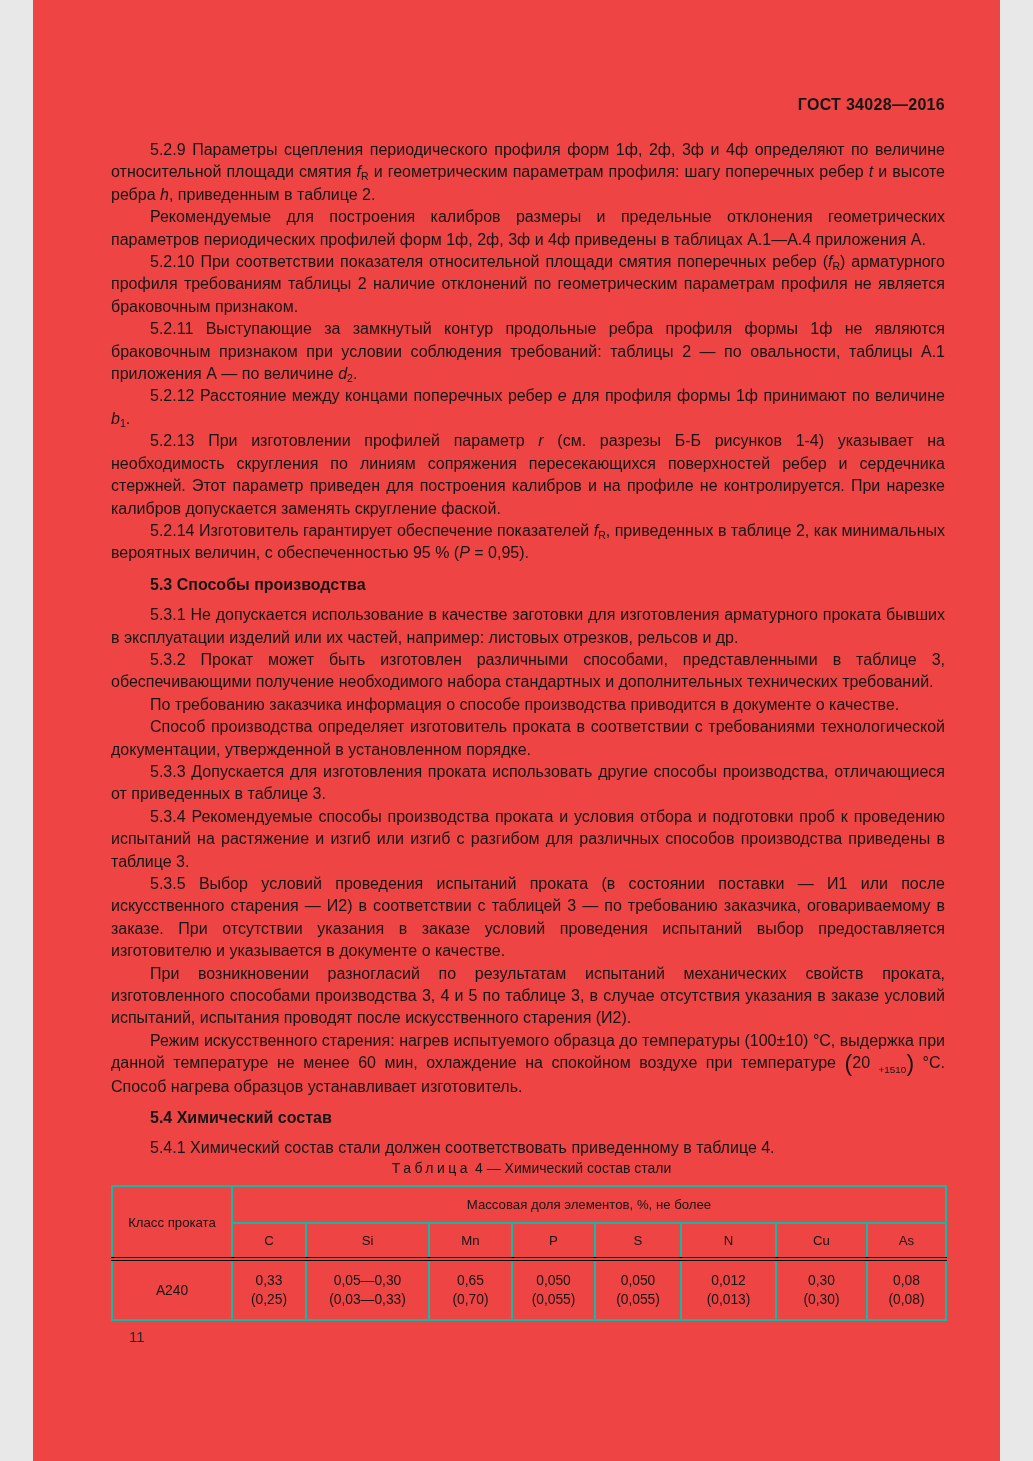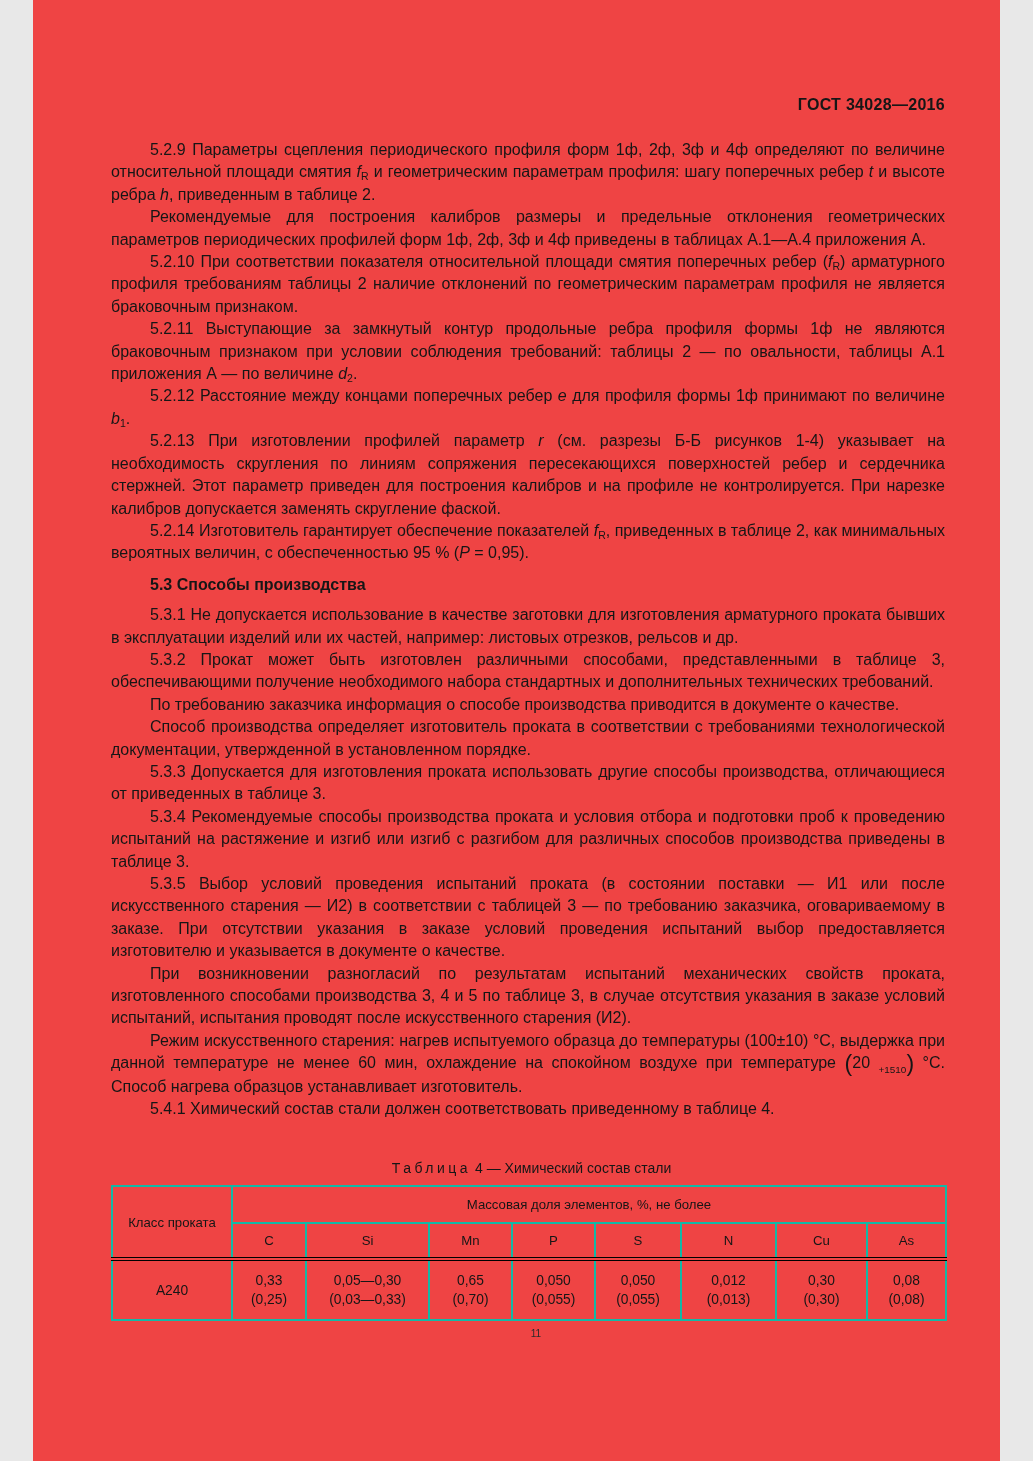--- a/index.html
+++ b/index.html
@@ -38,22 +38,22 @@
     font-size:13.2px;color:#161616;
   }
   .chem th,.chem td{
     border:2px solid #14b8a6;font-weight:normal;text-align:center;
     vertical-align:middle;padding:3px 3px;overflow:hidden;
   }
   .chem .group-row th{height:29px;}
   .chem .el-row th{height:27px;}
   .chem tbody td{border-top:4px double #000;height:52px;line-height:19px;font-size:13.8px;}
   .page-number{
-    position:absolute;top:1328px;left:86px;width:834px;
-    text-align:center;font-size:10px;color:#2a2a2a;
+    position:absolute;top:1328px;left:96px;width:834px;
+    text-align:left;font-size:15px;color:#2a2a2a;
   }
 </style>
 </head>
 <body>
 
 <div class="page">
 
   <div class="doc-header">
     <span>ГОСТ 34028—2016</span>
   </div>
@@ -75,20 +75,21 @@
     <p class="para"><span>Способ производства определяет изготовитель проката в соответствии с требованиями технологической документации, утвержденной в установленном порядке.</span></p>
     <p class="para"><span>5.3.3 Допускается для изготовления проката использовать другие способы производства, отличающиеся от приведенных в таблице 3.</span></p>
     <p class="para"><span>5.3.4 Рекомендуемые способы производства проката и условия отбора и подготовки проб к проведению испытаний на растяжение и изгиб или изгиб с разгибом для различных способов производства приведены в таблице 3.</span></p>
     <p class="para"><span>5.3.5 Выбор условий проведения испытаний проката (в состоянии поставки — И1 или после искусственного старения — И2) в соответствии с таблицей 3 — по требованию заказчика, оговариваемому в заказе. При отсутствии указания в заказе условий проведения испытаний выбор предоставляется изготовителю и указывается в документе о качестве.</span></p>
     <p class="para"><span>При возникновении разногласий по результатам испытаний механических свойств проката, изготовленного способами производства 3, 4 и 5 по таблице 3, в случае отсутствия указания в заказе условий испытаний, испытания проводят после искусственного старения (И2).</span></p>
     <p class="para"><span>Режим искусственного старения: нагрев испытуемого образца до температуры (100±10) °С, выдержка при данной температуре не менее 60 мин, охлаждение на спокойном воздухе при температуре </span><span class="bigpar">(</span><span>20 </span><span class="stack">
           <span>+15</span>
           <span>10</span>
         </span><span class="bigpar">)</span><span> °С. Способ нагрева образцов устанавливает изготовитель.</span></p>
 
+    <h3 class="subheading">5.4 Химический состав</h3>
 
     <p class="para"><span>5.4.1 Химический состав стали должен соответствовать приведенному в таблице 4.</span></p>
   </div>
 
   <div class="table-block">
     <p class="table-caption">
       <span class="cap-word">Таблица</span>
       <span>4</span>
       <span>— Химический состав стали</span>
     </p>

